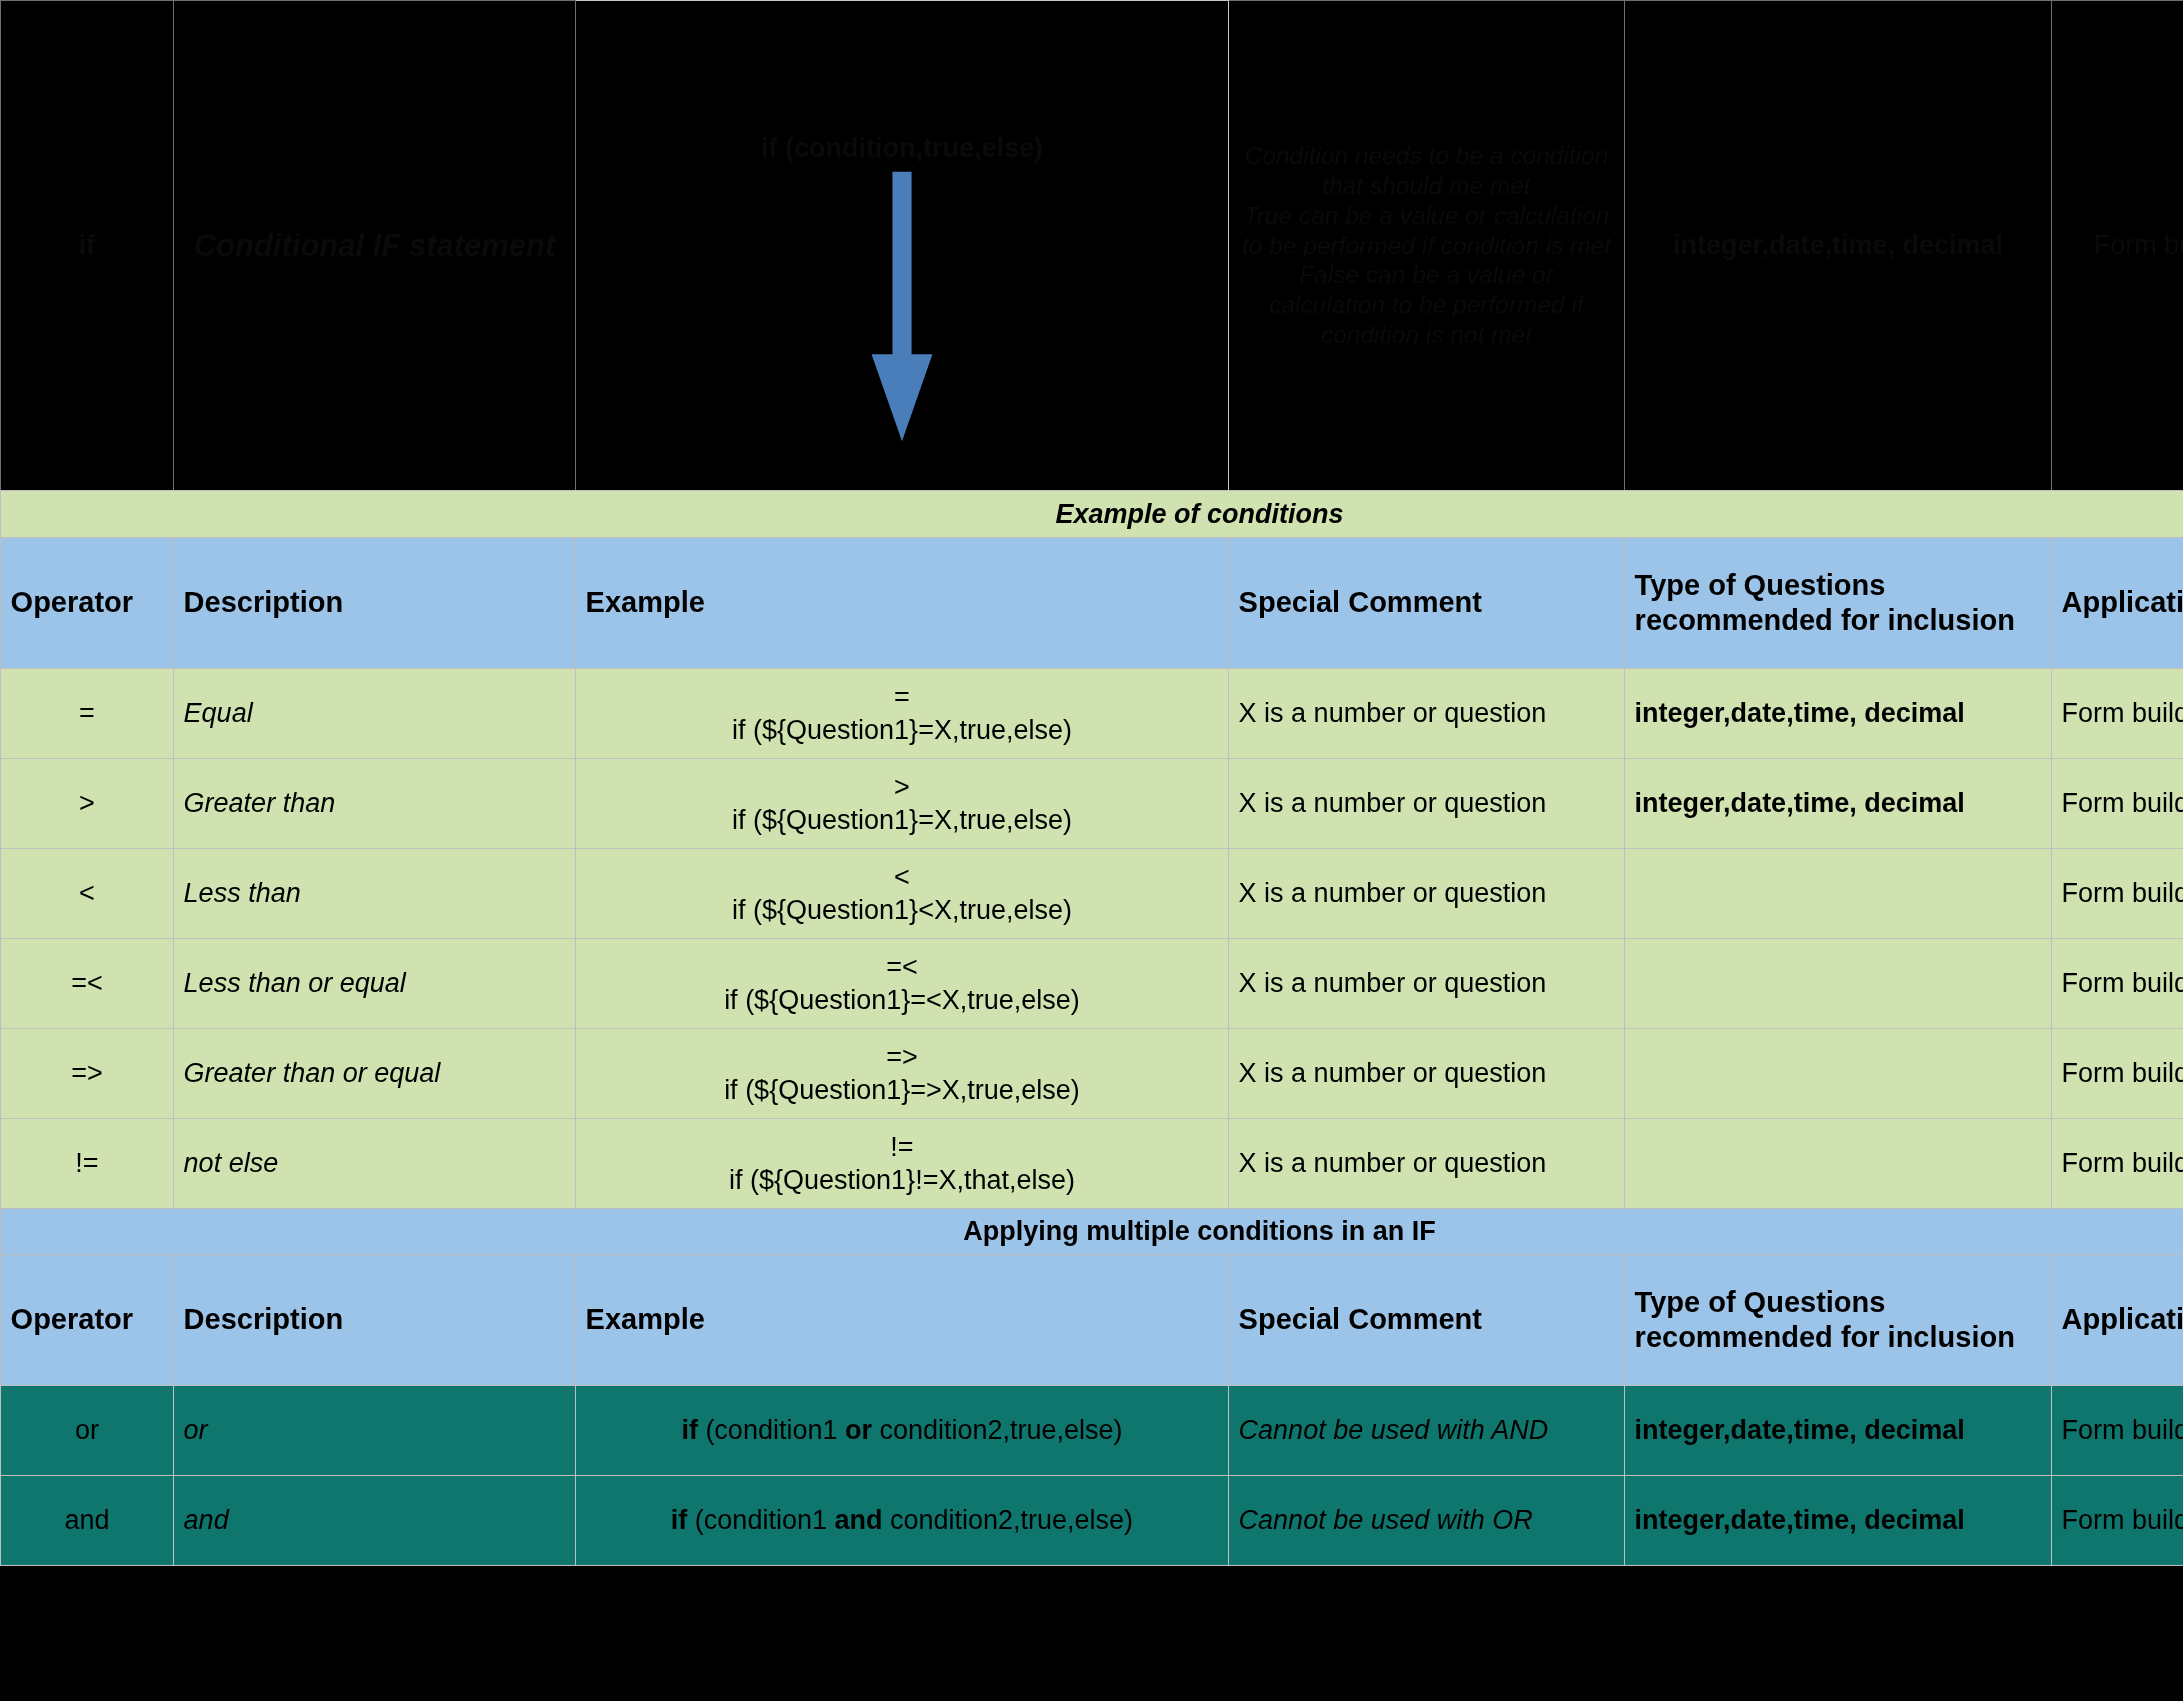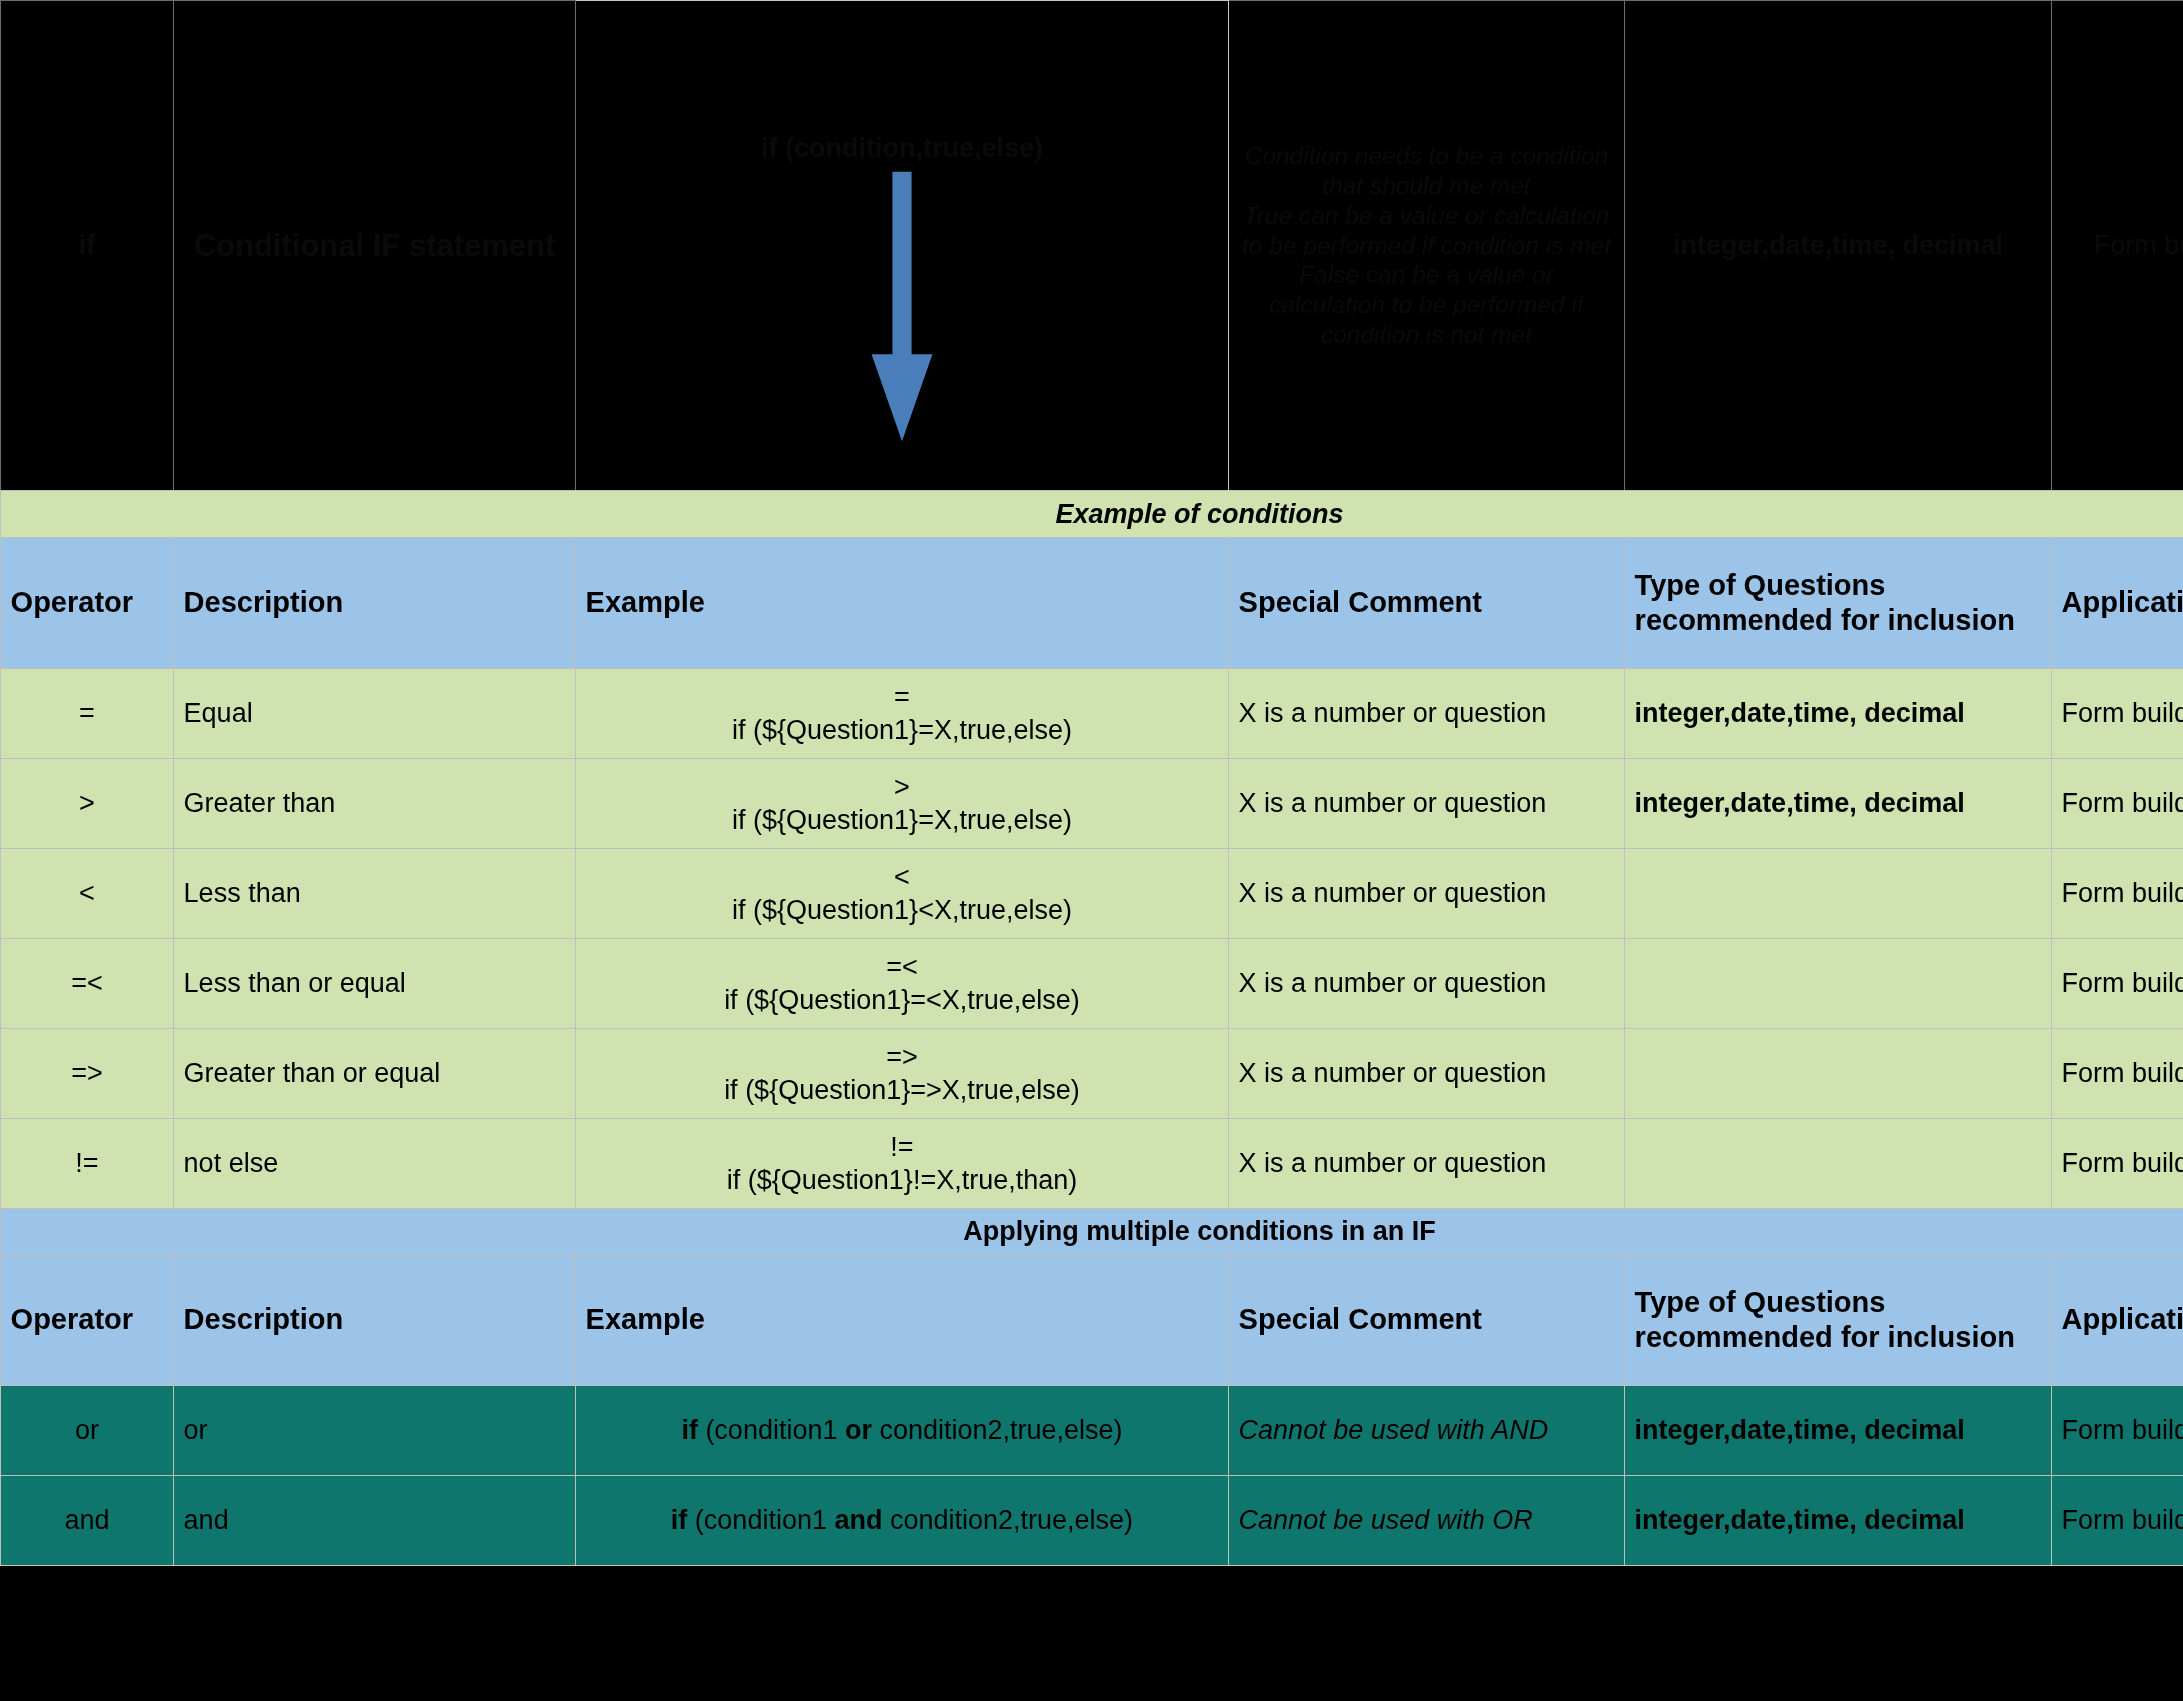--- a/index.html
+++ b/index.html
@@ -89,21 +89,21 @@
     height:131px;
   }
   tr.headrow td.ctr { text-align:left; }
   tr.headrow td.lft { text-align:left; }
 
   
   tr.green td{ background:#cfe2b0; height:90px; }
   tr.blue  td{ background:#0f766e; height:90px; }
 
   td.op   { text-align:center; }
-  td.desc { text-align:left; }
+  td.desc { text-align:left;font-style:italic; }
   td.ex   { text-align:center; }
   td.sc   { }
   td.type { text-align:left; font-weight:bold; }
   td.app  { text-align:left; }
 
   td.ex .opline{ display:block; }
   td.ex .formula{ display:block; }
   td.ex.bold .formula{ font-weight:normal; }
   td.sc.italic{ font-style:italic; }
 
@@ -229,21 +229,21 @@
           </td>
           <td class="sc">X is a number or question</td>
           <td class="type"></td>
           <td class="app">Form builder and XLS</td>
         </tr>
         <tr class="green">
           <td class="op">!=</td>
           <td class="desc">not else</td>
           <td class="ex">
             <span class="opline">!=</span>
-            <span class="formula">if (${Question1}!=X,true,than)</span>
+            <span class="formula">if (${Question1}!=X,that,else)</span>
           </td>
           <td class="sc">X is a number or question</td>
           <td class="type"></td>
           <td class="app">Form builder and XLS</td>
         </tr>
         <tr>
         <td colspan="6" class="banner blue" style="height:46px;">Applying multiple conditions in an IF</td>
       </tr>
 
       <tr class="headrow">

